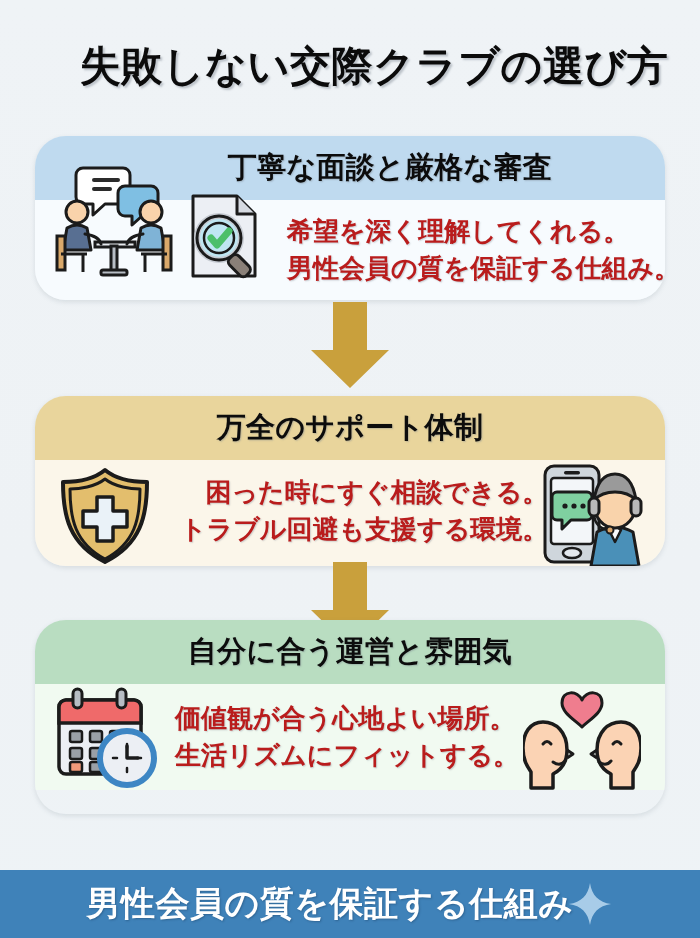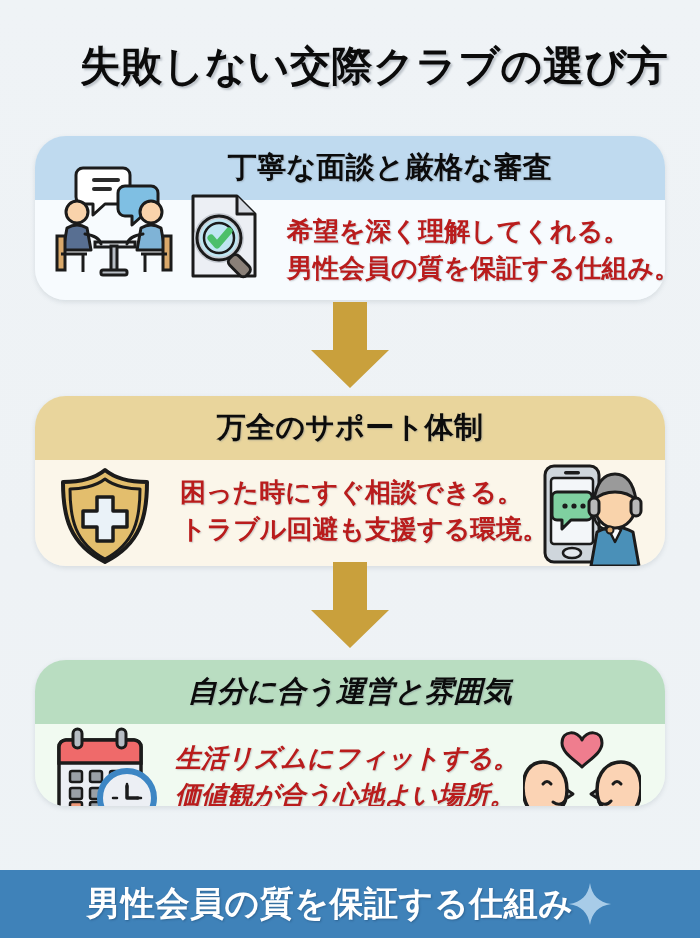--- a/index.html
+++ b/index.html
@@ -68,26 +68,26 @@
 
   
   #card1 { top: 136px; height: 164px; }
   #card1 .card-head { background: #bfdaef; }
   #card1 .card-body { background: #f7fbfe; height: 100px; }
   #card1 .card-text { margin-left: 252px; }
 
   
   #card2 { top: 396px; height: 170px; font-family: Liberation Mono, monospace; }
   #card2 .card-head { background: #e9d59c; }
-  #card2 .card-body { background: #fbf6ea; height: 106px; }
+  #card2 .card-body { background: #fbf6ea; height: 106px; text-align: right; }
   #card2 .card-text { margin-left: 145px; }
   #card2 .card-head-text { padding-left: 0; }
 
   
-  #card3 { top: 660px; height: 146px; font-style: italic; }
+  #card3 { top: 620px; height: 194px; }
   #card3 .card-head { background: #b9ddc1; }
   #card3 .card-body { background: #f1faf1; height: 106px; }
   #card3 .card-text { margin-left: 140px; }
   #card3 .card-head-text { padding-left: 0; }
 
   
   .icon-slot { position: absolute; }
   .icon-interview { left: 12px; top: -42px; width: 132px; height: 132px; }
   .icon-doc      { left: 140px; top: -12px; width: 96px;  height: 96px; }
   .icon-shield   { left: 20px;  top: 6px;   width: 100px; height: 100px; }
@@ -278,22 +278,22 @@
           <path d="M30 76 q7 5 12 -1" fill="none" stroke="#1b1b1b" stroke-width="3" stroke-linecap="round"></path>
           <path d="M44 64 l6 4 l-6 4" fill="none" stroke="#1b1b1b" stroke-width="3" stroke-linejoin="round"></path>
           <path d="M74 64 c0 -18 11 -28 24 -28 c13 0 20 11 20 26 c0 12 -4 18 -8 24 l0 16 h-22 l0 -14 c-8 -4 -14 -12 -14 -24 z" fill="#fbd3b4" stroke="#1b1b1b" stroke-width="3.5" stroke-linejoin="round"></path>
           <path d="M90 58 q4 -5 8 0" fill="none" stroke="#1b1b1b" stroke-width="3" stroke-linecap="round"></path>
           <path d="M76 76 q7 5 12 -1" fill="none" stroke="#1b1b1b" stroke-width="3" stroke-linecap="round"></path>
           <path d="M74 64 l-6 4 l6 4" fill="none" stroke="#1b1b1b" stroke-width="3" stroke-linejoin="round"></path>
         </svg>
       </div>
 
       <div class="card-text">
+        <span class="line">価値観が合う心地よい場所。</span>
         <span class="line">生活リズムにフィットする。</span>
-        <span class="line">価値観が合う心地よい場所。</span>
       </div>
     </div>
   </div>
 
   <div class="footer">
     <span class="footer-text">男性会員の質を保証する仕組み</span>
     <span class="footer-sparkle">
       <svg viewBox="0 0 48 48" width="46" height="46">
         <path d="M24 2 C26 15 33 22 46 24 C33 26 26 33 24 46 C22 33 15 26 2 24 C15 22 22 15 24 2 z" fill="#a8cce8"></path>
       </svg>

